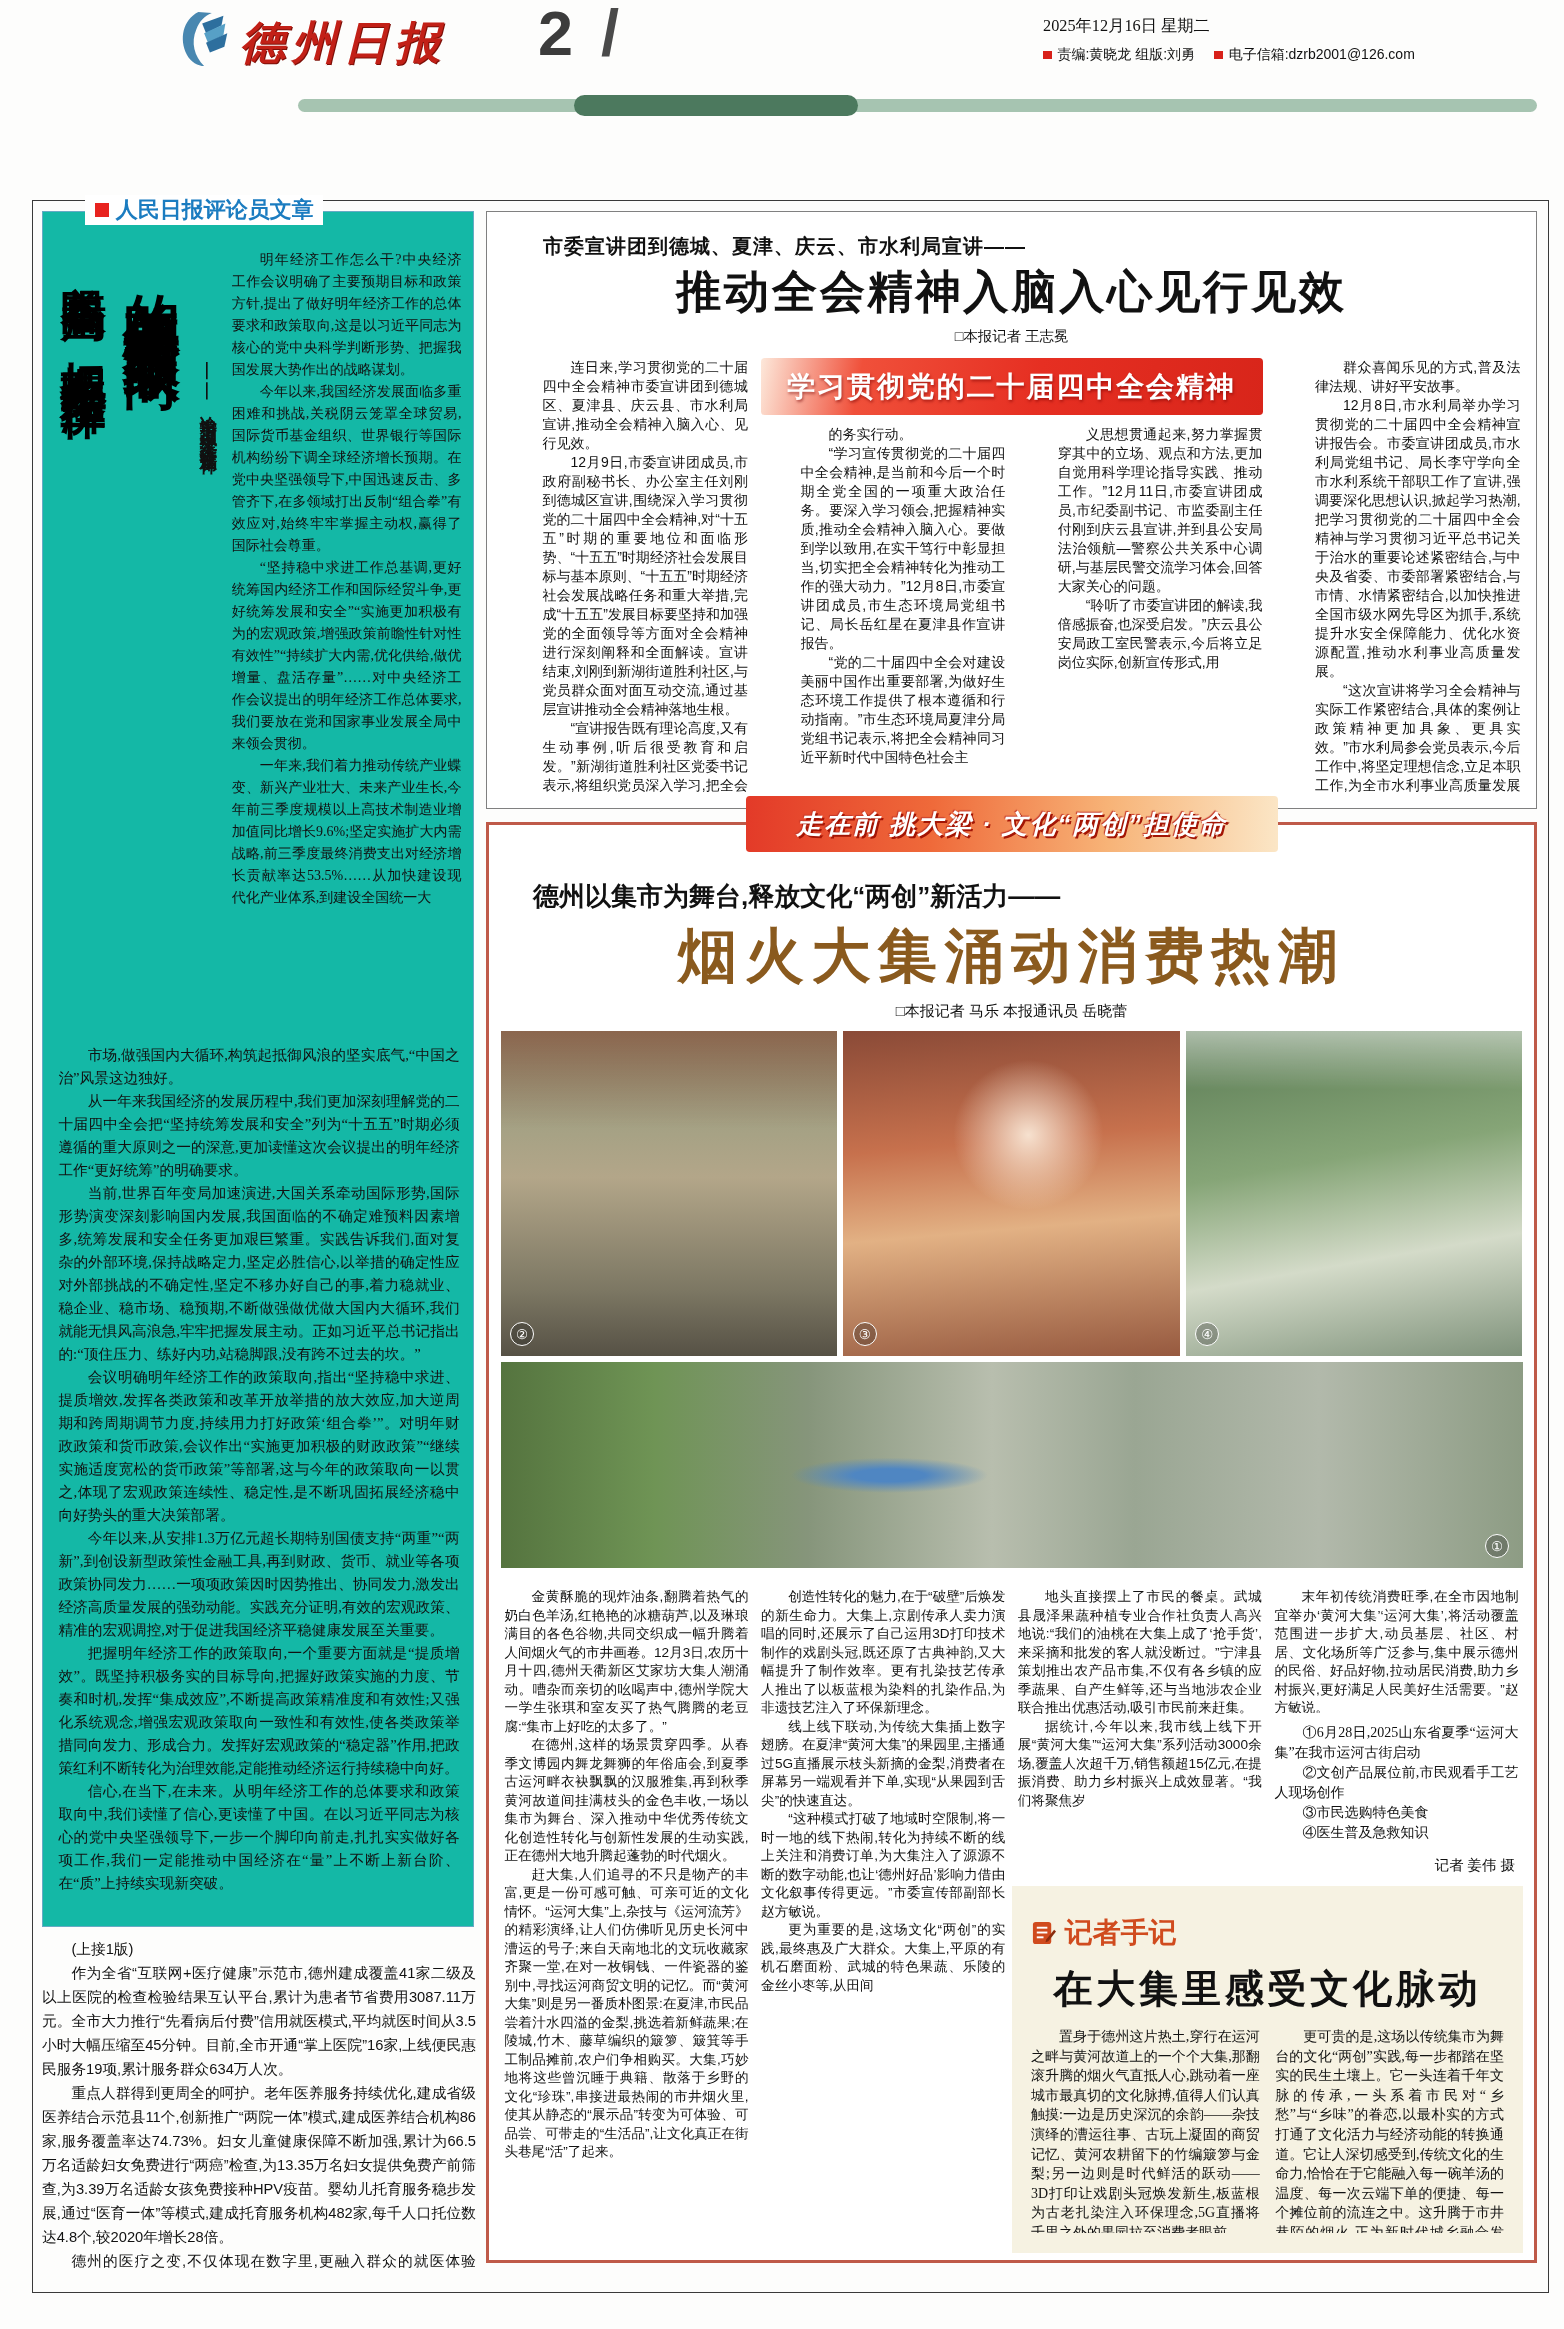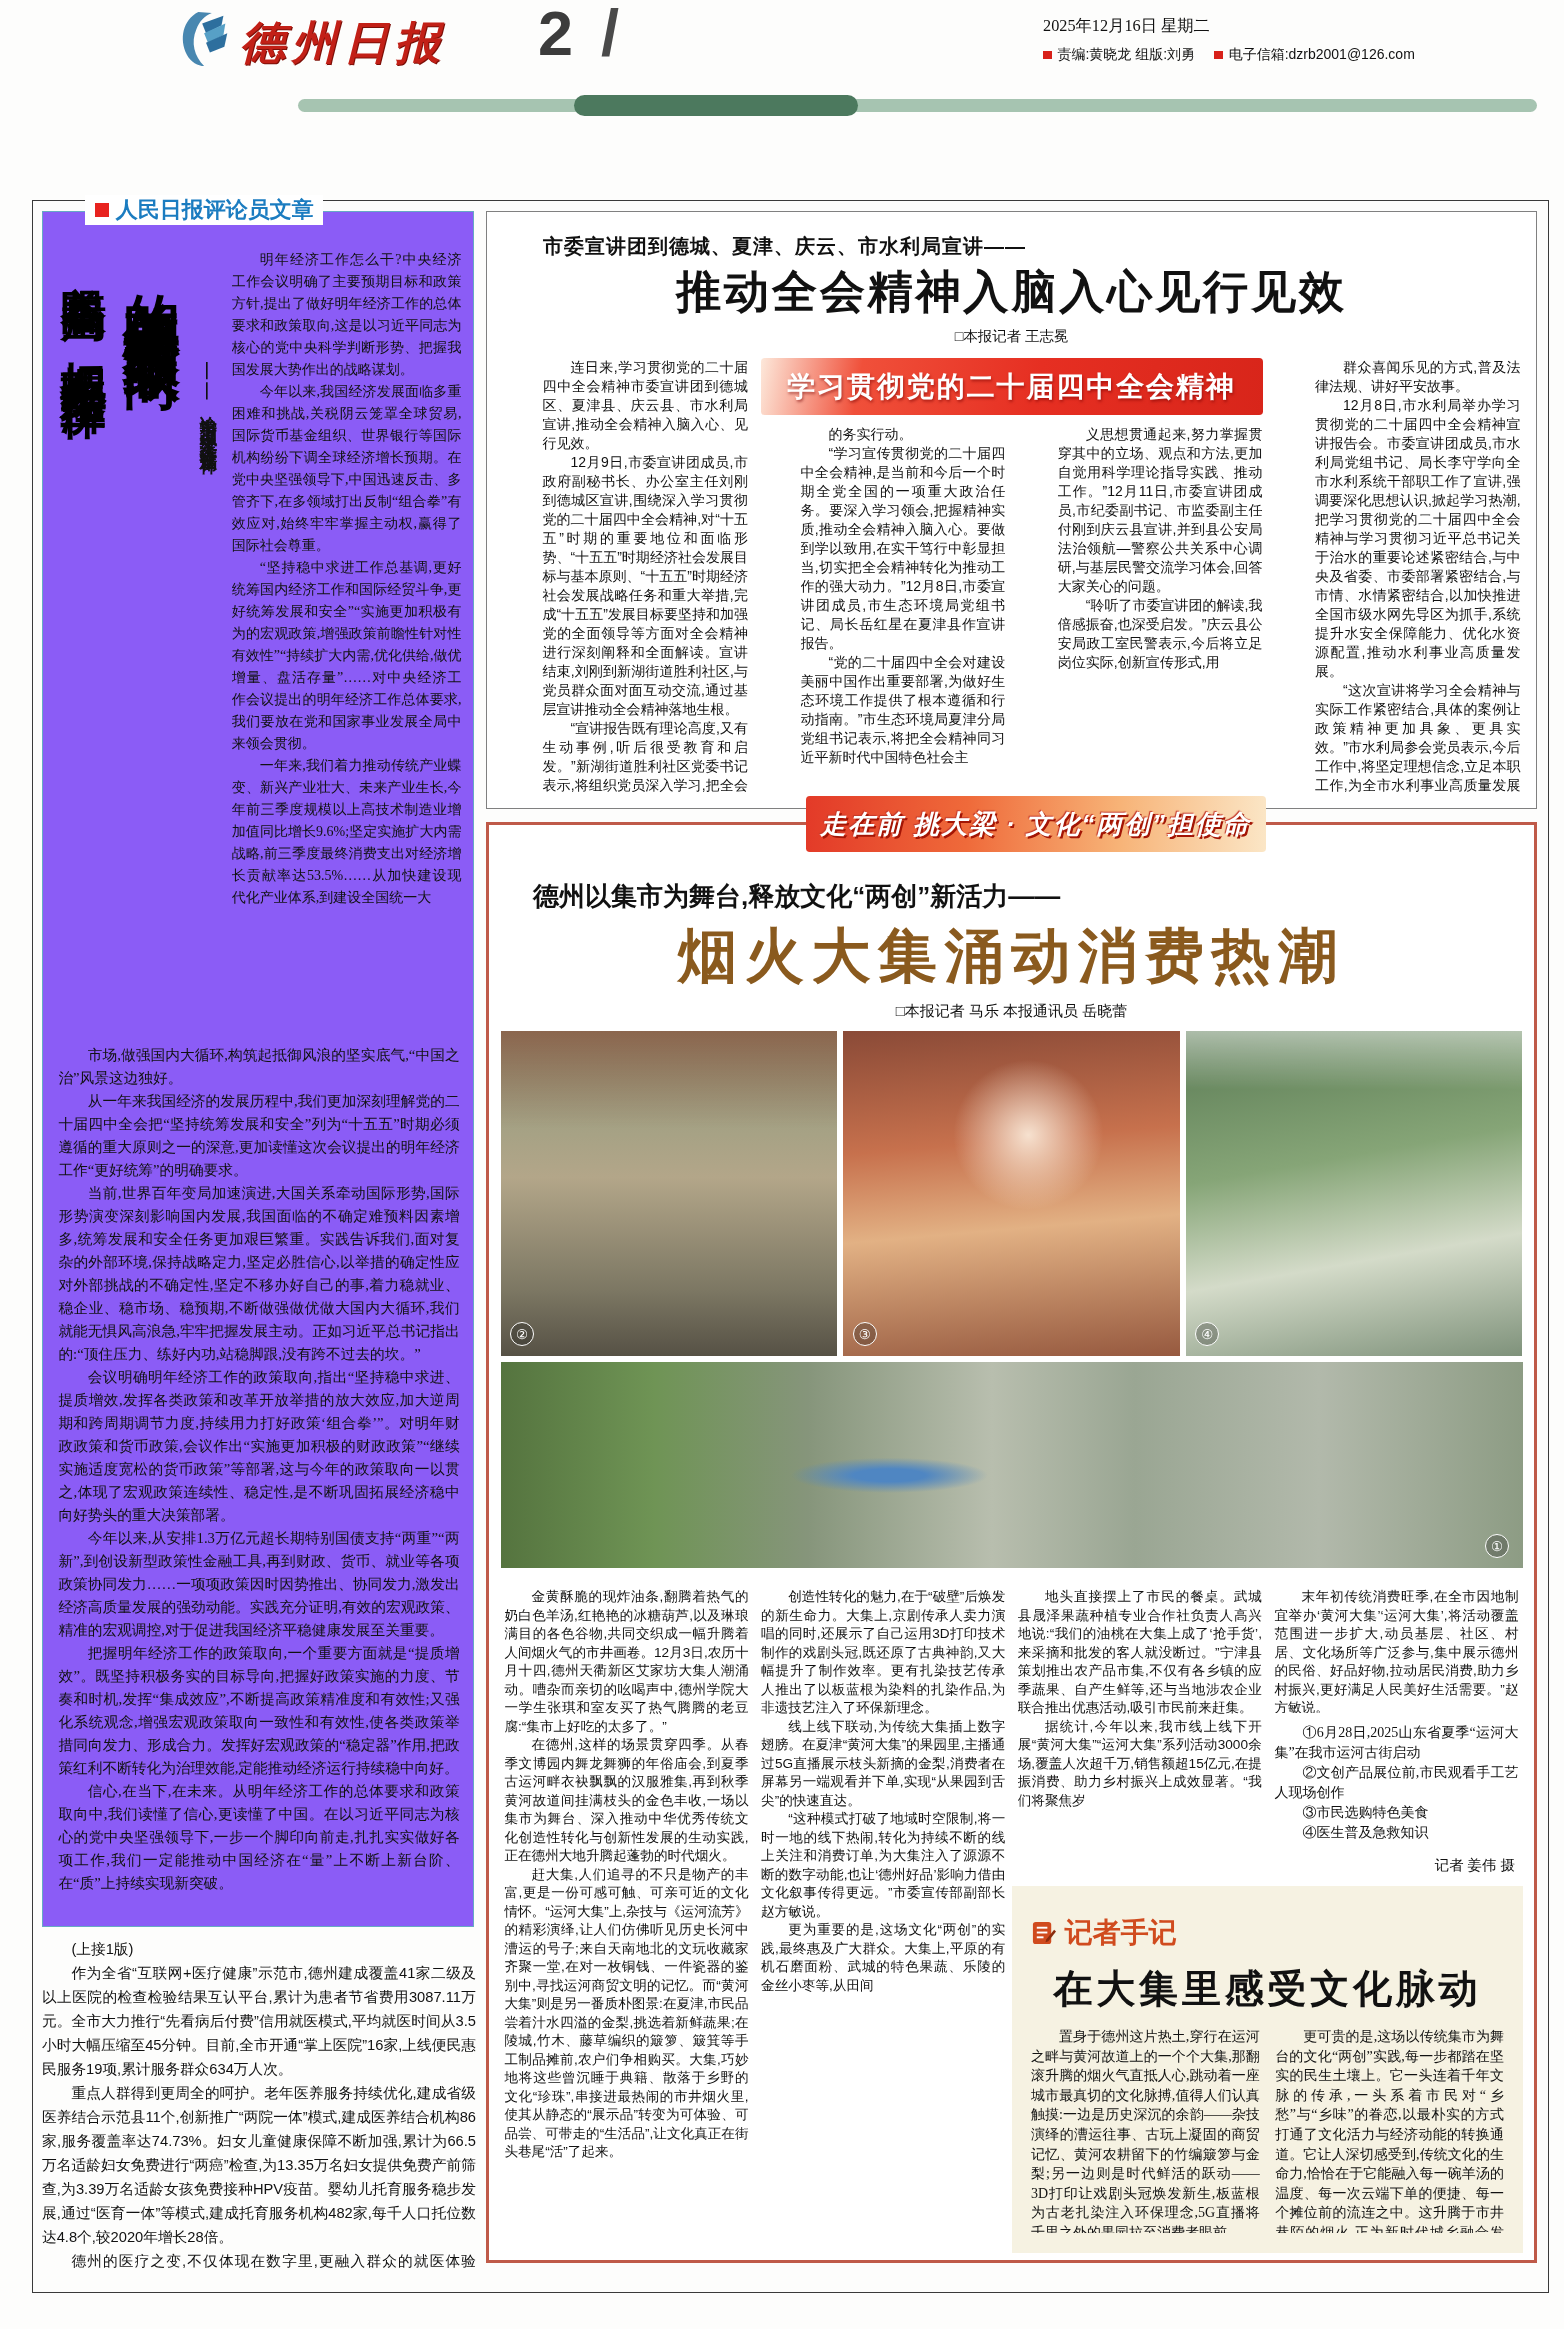--- a/index.html
+++ b/index.html
@@ -14,21 +14,21 @@
   .page-slash{left:601px;top:0px;font-size:65px;font-weight:bold;color:#4a4a4a;line-height:1;}
   .section-title{left:649px;top:11.5px;font-size:49px;font-weight:bold;letter-spacing:8.6px;color:#000;}
   .issue-info{left:1043px;top:15.4px;width:480px;}
   .date-text{font-family:"Liberation Serif",serif;font-size:16.3px;color:#111;margin-bottom:8.6px;}
   .staff-line{font-size:14px;color:#111;display:flex;align-items:center;gap:5.8px;}
   .redsq{display:inline-block;width:8.6px;height:8.6px;background:#d8211a;}
   .gbar1{left:298px;top:99px;width:1239px;height:13.4px;background:#a6c4b1;border-radius:6.7px;}
   .gbar2{left:574px;top:95px;width:284px;height:21px;background:#4c795e;border-radius:10.6px;}
   .frame{left:32px;top:200px;width:1515px;height:2091px;border:1px solid #3a3a3a;}
   
-  .commentary{left:42px;top:211px;width:432px;height:1716px;border:1.9px solid #66aac4;background:#8b5cf6;box-sizing:border-box;}
+  .commentary{left:42px;top:211px;width:432px;height:1716px;border:1.9px solid #66aac4;background:#14b8a6;box-sizing:border-box;}
   .commentary-label{position:absolute;top:-17.3px;left:42px;background:#fff;padding:0 9.6px;display:flex;gap:6.7px;
                     align-items:center;font-size:22px;font-weight:bold;color:#1b7cc0;}
   .commentary-label .sq{width:14.4px;height:14.4px;background:#e8231f;}
   .head-zone{position:absolute;top:37px;left:13.4px;right:11.5px;height:780px;display:flex;}
   .vh{writing-mode:vertical-lr;text-orientation:upright;font-weight:bold;color:#000;}
   .vh1{font-size:46px;line-height:1.2;letter-spacing:4.8px;}
   .vh2{font-size:57px;line-height:1.15;letter-spacing:6.7px;margin-left:7.7px;}
   .vsub{writing-mode:vertical-lr;text-orientation:mixed;font-size:17.3px;font-weight:bold;margin-left:11.5px;
         padding-top:113px;letter-spacing:2.9px;}
   .intro-col{margin-left:11.5px;flex:1;font-family:"Liberation Serif",serif;font-size:14px;line-height:22px;
@@ -46,24 +46,24 @@
   .col{width:245px;font-size:14px;line-height:19px;text-align:justify;overflow:hidden;margin-left:40px;}
   .mid{width:502px;display:flex;flex-direction:column;}
   .banner-red{height:57px;border-radius:3.8px;margin-bottom:9.6px;flex:none;
       background:linear-gradient(100deg,#fde8da 0%,#f0503a 20%,#e62f22 55%,#d8251a 100%);
       color:#fff;font-size:28px;font-weight:bold;display:flex;align-items:center;justify-content:center;
       letter-spacing:1.9px;text-shadow:1px 1.9px 2.9px rgba(120,0,0,.55);}
   .mid-cols{flex:1;display:flex;gap:12.5px;overflow:hidden;}
   .mid-cols .col{width:245px;}
   
   .market{left:486px;top:822px;width:1051px;height:1441px;border:3.8px solid #bf5a49;box-sizing:border-box;background:#fff;}
-  .market-banner{position:absolute;top:-29px;left:50%;transform:translateX(-50%);width:460px;height:56px;border-radius:3.8px;
+  .market-banner{position:absolute;top:-29px;left:50%;transform:translateX(-50%);width:532px;height:56px;border-radius:3.8px;
       background:linear-gradient(92deg,#e33a28 0%,#ef6a3a 35%,#f7b377 68%,#fbe6c6 100%);
       display:flex;align-items:center;justify-content:center;font-size:26px;font-weight:bold;font-style:italic;
-      color:#fff;letter-spacing:1.9px;text-shadow:1.9px 1.9px 0 #a31505,-1px -1px 1px #c5392a;margin-left:24px;}
+      color:#fff;letter-spacing:1.9px;text-shadow:1.9px 1.9px 0 #a31505,-1px -1px 1px #c5392a;}
   .m-kicker{position:absolute;left:44px;top:54px;font-size:26px;font-weight:bold;}
   .m-headline{position:absolute;left:0;right:0;top:92px;text-align:center;font-size:59px;font-weight:bold;
               color:#8a5a1e;letter-spacing:7.7px;}
   .m-byline{position:absolute;left:0;right:0;top:177px;text-align:center;font-size:15px;}
   .photos{position:absolute;left:11.5px;top:206px;right:11.5px;}
   .prow{display:flex;gap:5.8px;}
   .photo{position:relative;flex:1;height:325px;}
   .pwide{position:relative;height:206px;margin-top:5.8px;}
   .badge{position:absolute;width:22px;height:22px;border:1.5px solid #fff;border-radius:50%;color:#fff;font-size:13.4px;
          display:flex;align-items:center;justify-content:center;background:rgba(30,30,30,.28);font-style:normal;}

